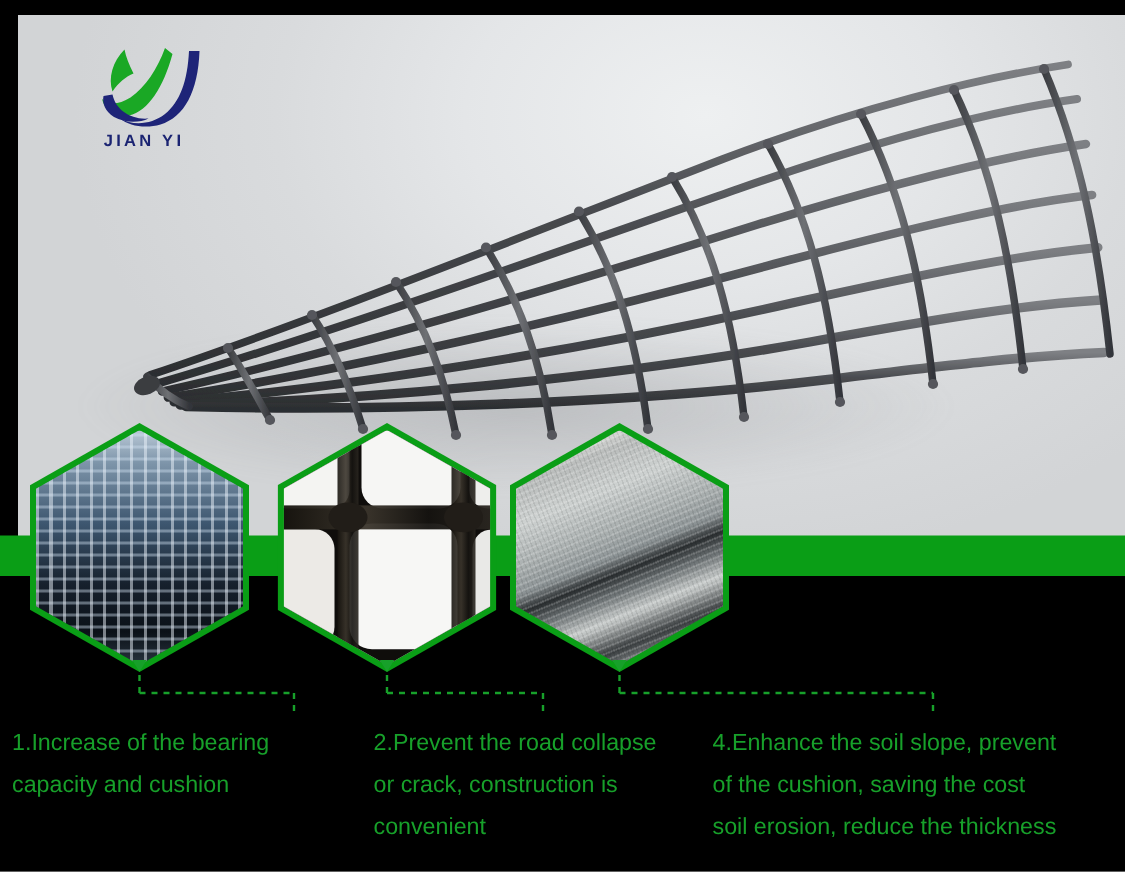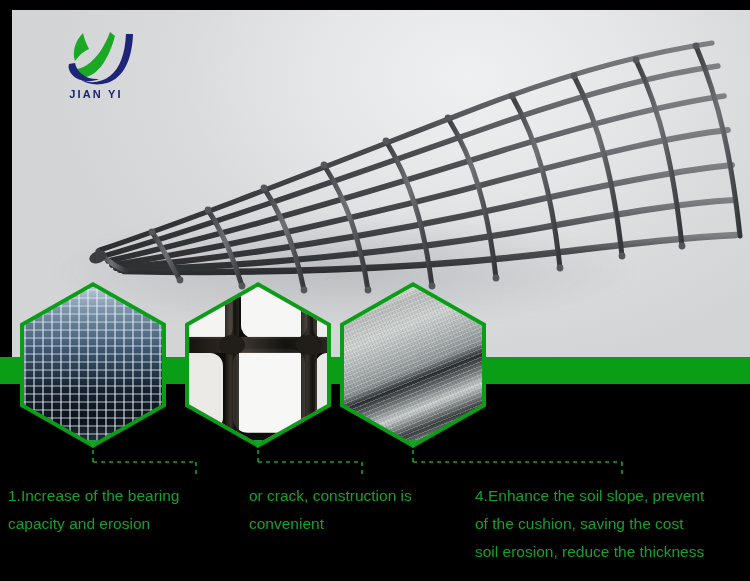--- a/index.html
+++ b/index.html
@@ -259,23 +259,24 @@
     <g fill="#17a02a">
       <path d="M87,-2 L99,-2 L93,8 Z"></path>
       <path d="M252,-2 L264,-2 L258,8 Z"></path>
       <path d="M407,-2 L419,-2 L413,8 Z"></path>
     </g>
   </svg>
 
   <div class="captions">
     <div class="caption" id="cap1">
       <div>1.Increase of the bearing</div>
-      <div>capacity and erosion</div>
+      <div>capacity and cushion</div>
     </div>
     <div class="caption" id="cap2">
+      <div>2.Prevent the road collapse</div>
       <div>or crack, construction is</div>
       <div>convenient</div>
     </div>
     <div class="caption" id="cap3">
       <div>4.Enhance the soil slope, prevent</div>
       <div>of the cushion, saving the cost</div>
       <div>soil erosion, reduce the thickness</div>
     </div>
   </div>
 

